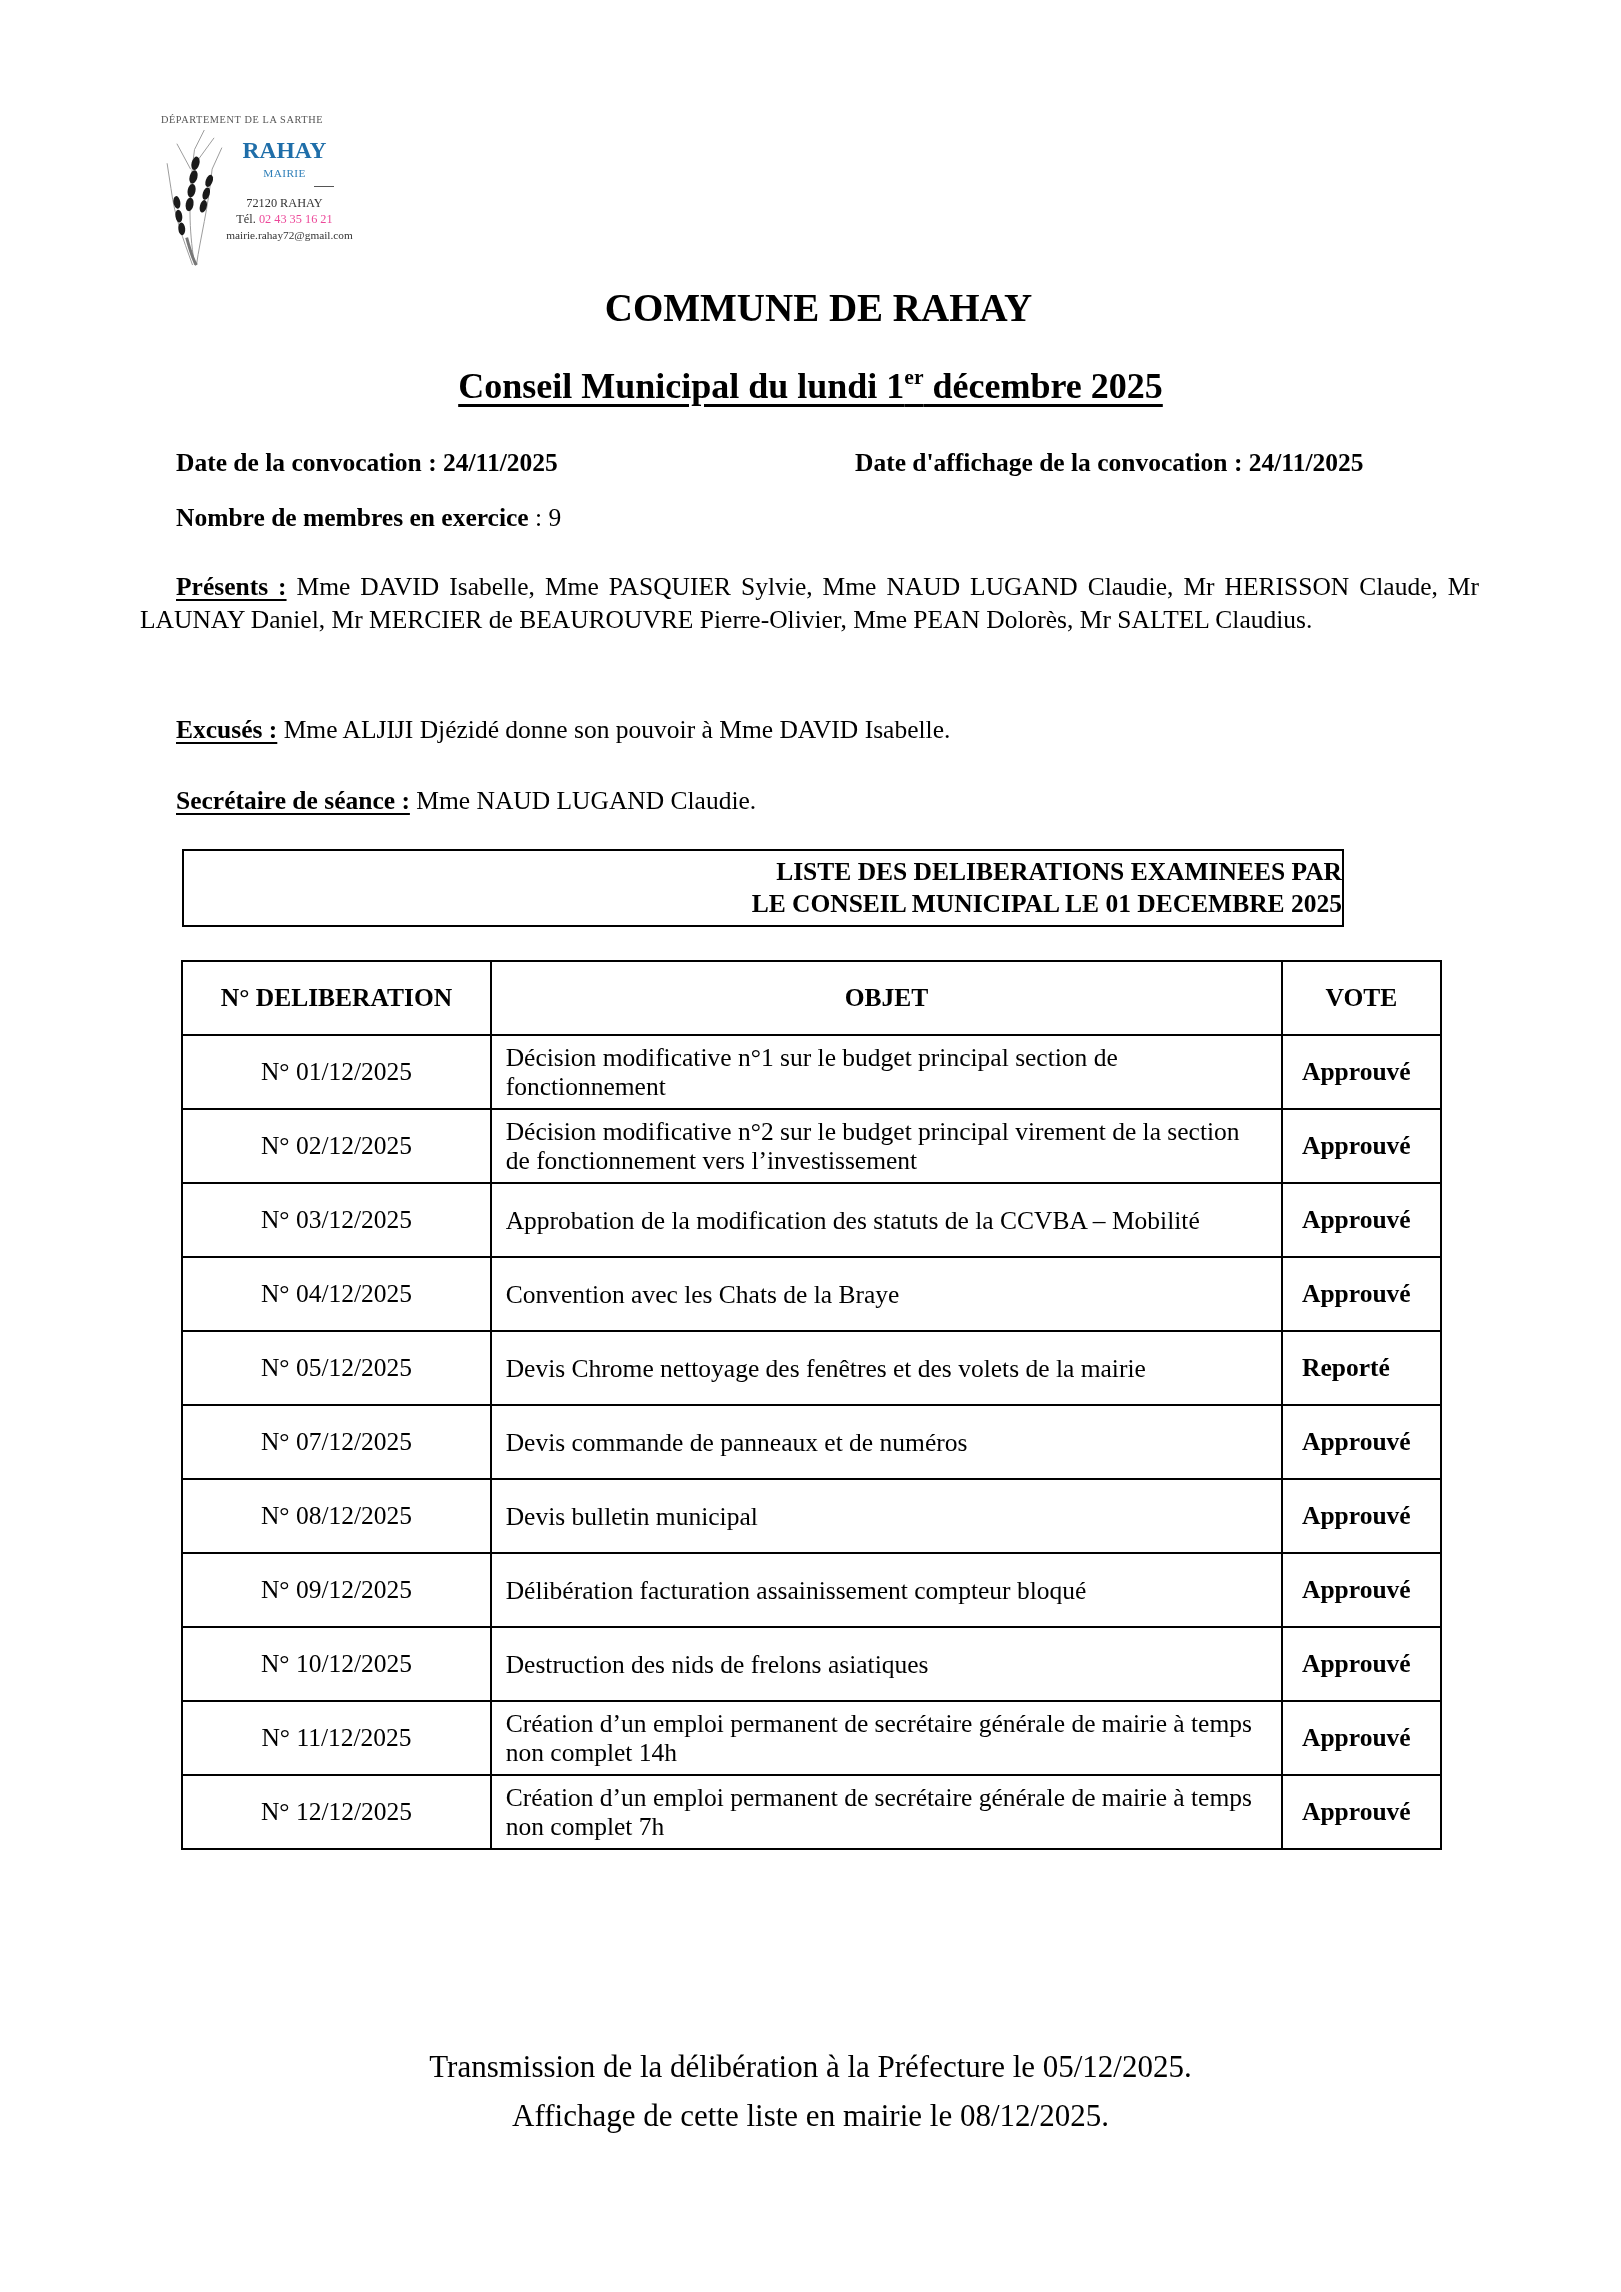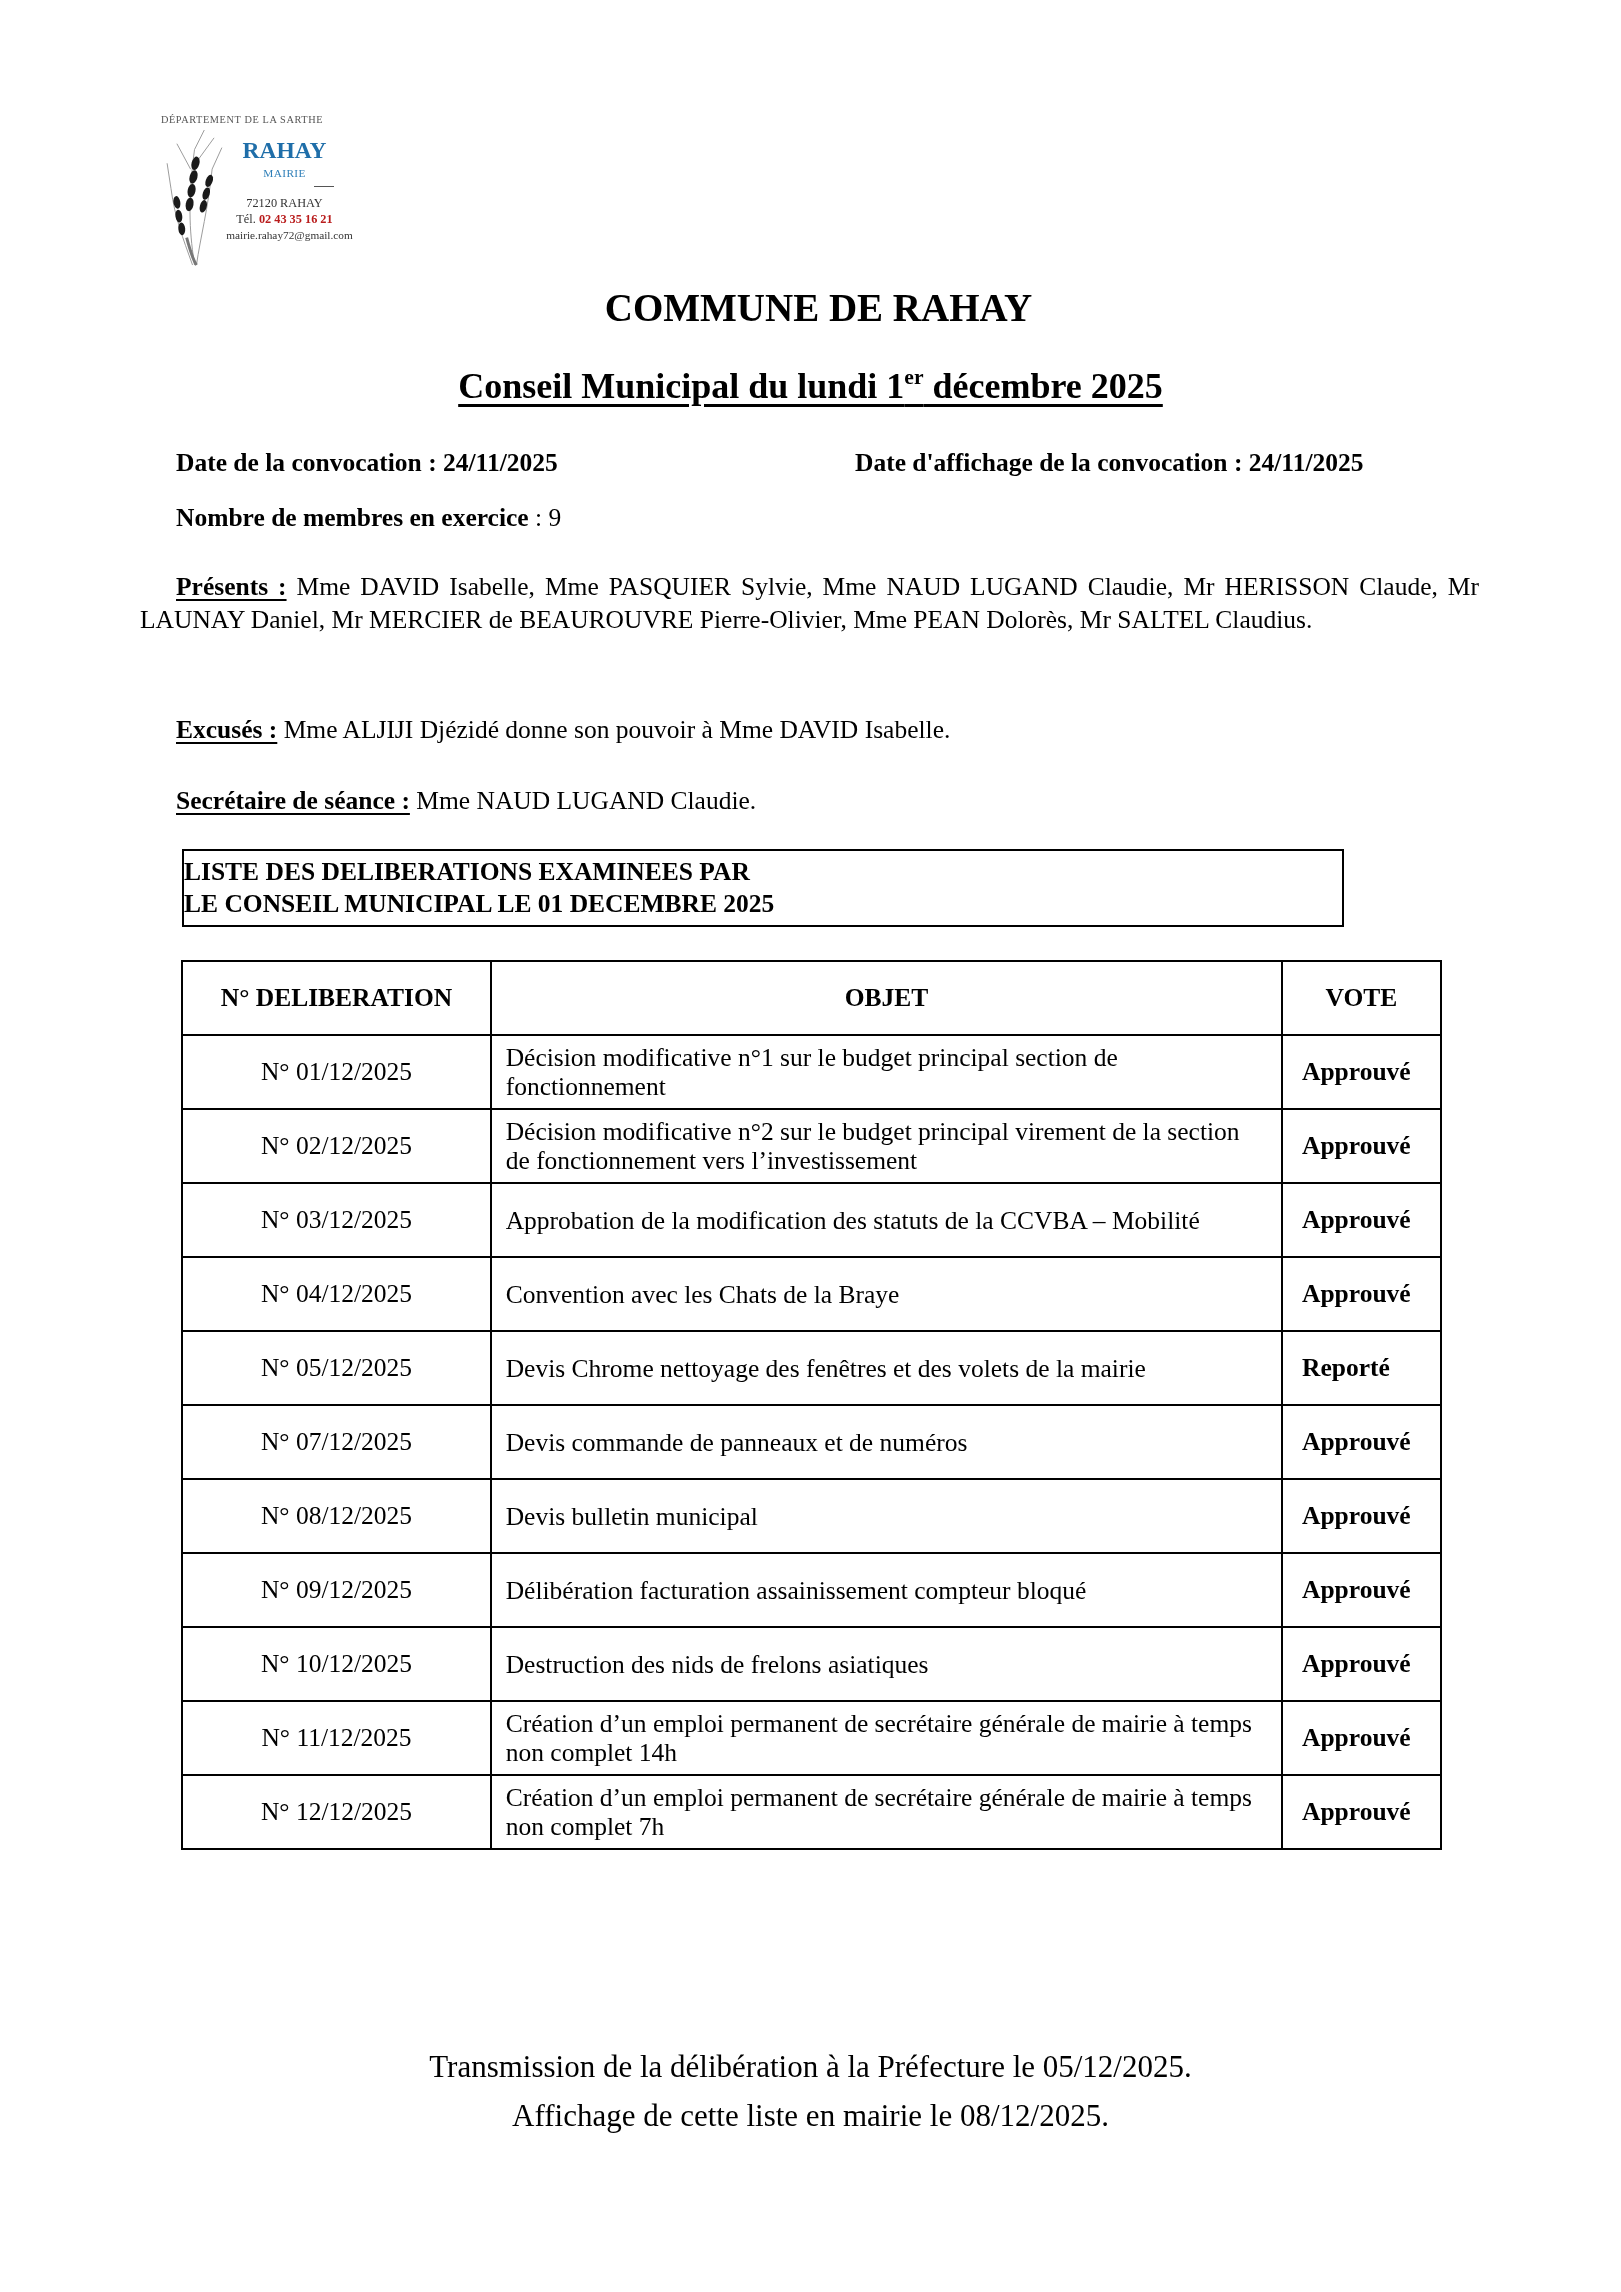--- a/index.html
+++ b/index.html
@@ -11,21 +11,21 @@
   .logo .dept { position: absolute; left: 3.9px; top: 5.9px; font-size: 10.3px; letter-spacing: 0.6px;
                 color: #555; white-space: nowrap; }
   .logo .wheat { position: absolute; left: 7.8px; top: 21.6px; width: 59px; height: 137px; }
   .logo .town { position: absolute; left: 0; width: 216px; padding-left: 39px; box-sizing: border-box;
                 text-align: center; white-space: nowrap; }
   .logo .town-name { top: 29px; font-size: 23.5px; font-weight: bold; color: #1f6ea9; }
   .logo .mairie { top: 59px; font-size: 11.3px; color: #2f7fb8; letter-spacing: 0.4px; }
   .logo .mairie-rule { position: absolute; top: 78px; left: 157px; width: 19.6px; height: 1px; background: #555; }
   .logo .postal { top: 88px; font-size: 12.3px; color: #333; }
   .logo .tel { top: 104px; font-size: 12.3px; color: #333; }
-  .logo .tel .num { color: #b91c1c; font-weight: bold; }
+  .logo .tel .num { color: #ec4899; font-weight: normal; }
   .logo .email { top: 121px; font-size: 11.3px; color: #333; padding-left: 49px; }
 
   
   .title { position: absolute; left: 8px; width: 1621px; text-align: center; top: 286px;
            font-size: 39px; font-weight: bold; line-height: 43px; }
   .subtitle { position: absolute; left: 0; width: 1621px; text-align: center; top: 366px;
               font-size: 36px; font-weight: bold; line-height: 41px; }
   .subtitle .u { text-decoration: underline; text-decoration-thickness: 2.9px; text-underline-offset: 5.9px; }
   .subtitle sup { font-size: 21.6px; vertical-align: 13.7px; line-height: 0; }
 
@@ -37,21 +37,21 @@
   .conv-aff  { left: 819px; top: 446px; }
   .members   { left: 140px; top: 501px; }
   .para { position: absolute; left: 140px; width: 1339px; font-size: 25.5px; line-height: 33px;
           text-align: justify; }
   .presents { top: 570px; }
   .excuses  { top: 713px; }
   .secretaire { top: 784px; }
 
   
   .list-box { position: absolute; left: 182px; top: 849px; width: 1162px; height: 78px;
-              box-sizing: border-box; border: 2.9px solid #000; text-align: left;
+              box-sizing: border-box; border: 2.9px solid #000; text-align: right;
               font-size: 25.5px; font-weight: bold; line-height: 32px; padding-top: 4.9px; }
 
   
   table.delib { position: absolute; left: 181px; top: 960px; width: 1259px; border-collapse: collapse;
                 table-layout: fixed; font-size: 25.5px; }
   table.delib th, table.delib td { border: 2px solid #000; height: 74px; padding: 0 11.8px; box-sizing: border-box; }
   table.delib th { font-weight: bold; text-align: center; }
   table.delib td.num { text-align: center; }
   table.delib td.obj { text-align: left; line-height: 29px; padding-left: 13.7px; }
   table.delib td.vote { text-align: left; font-weight: bold; padding: 0 19px; }

